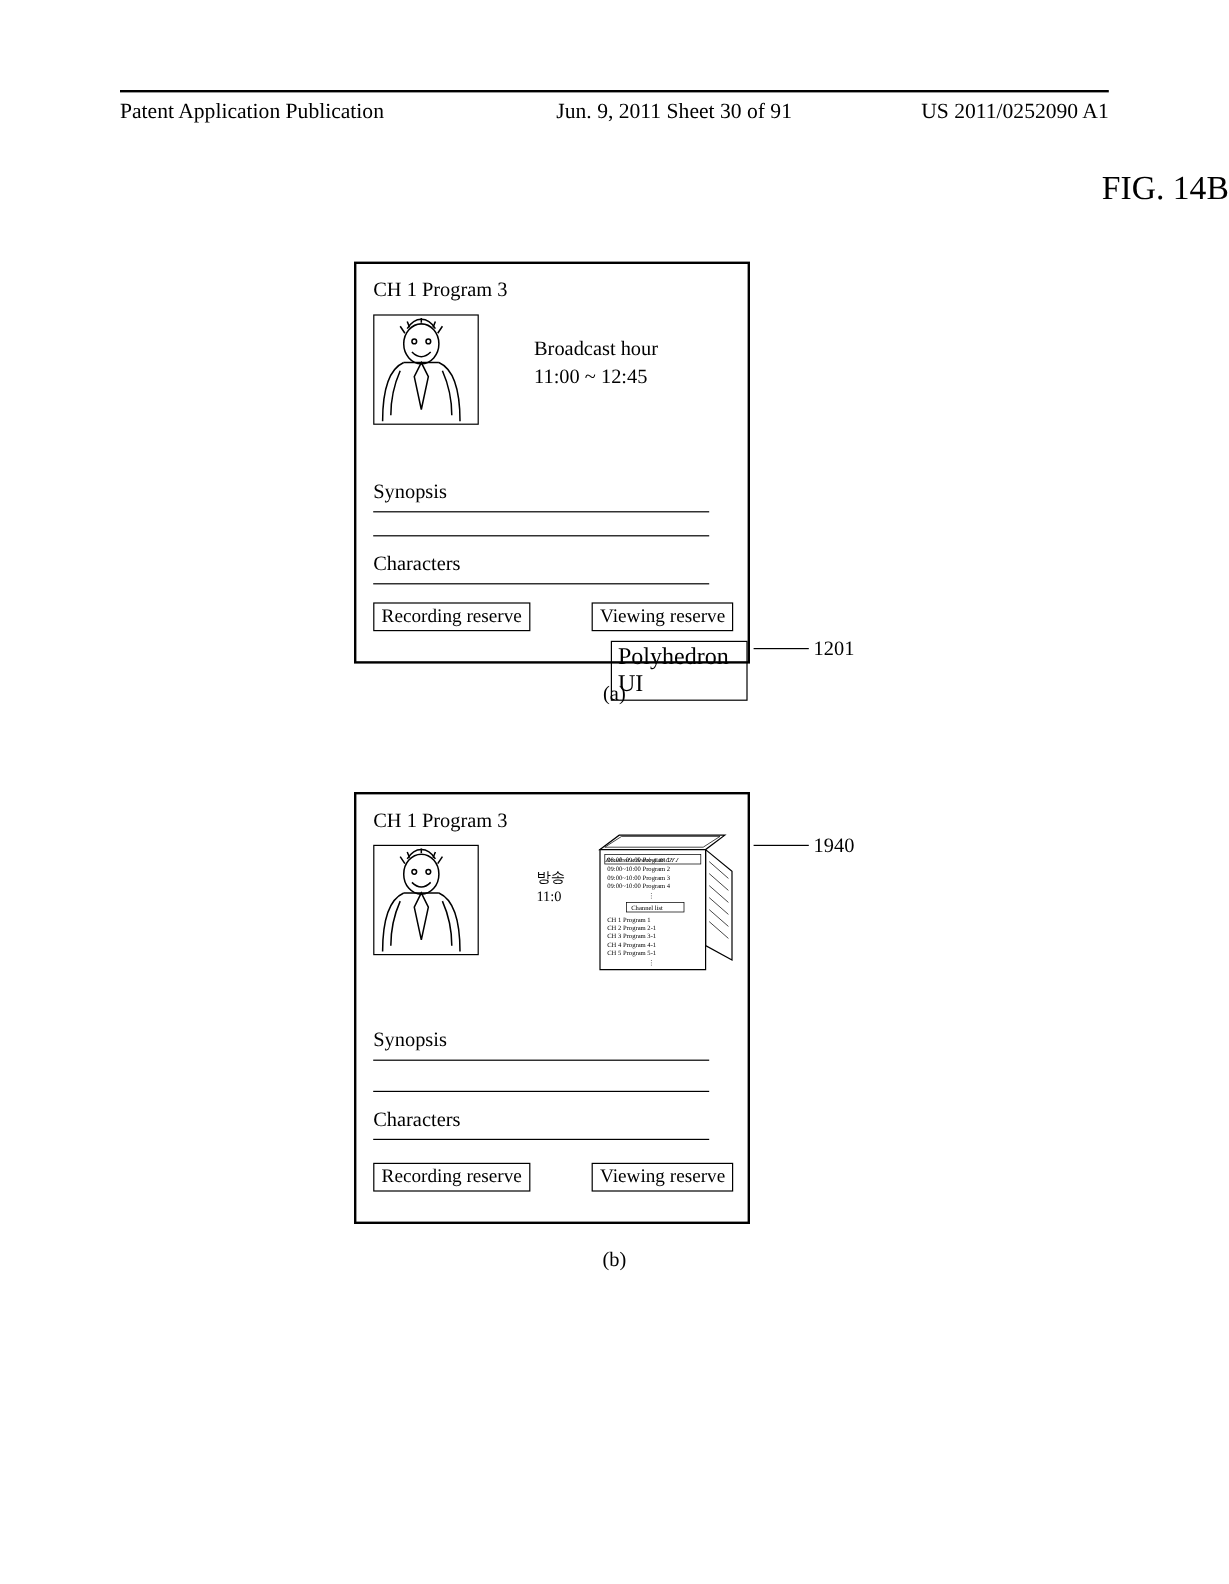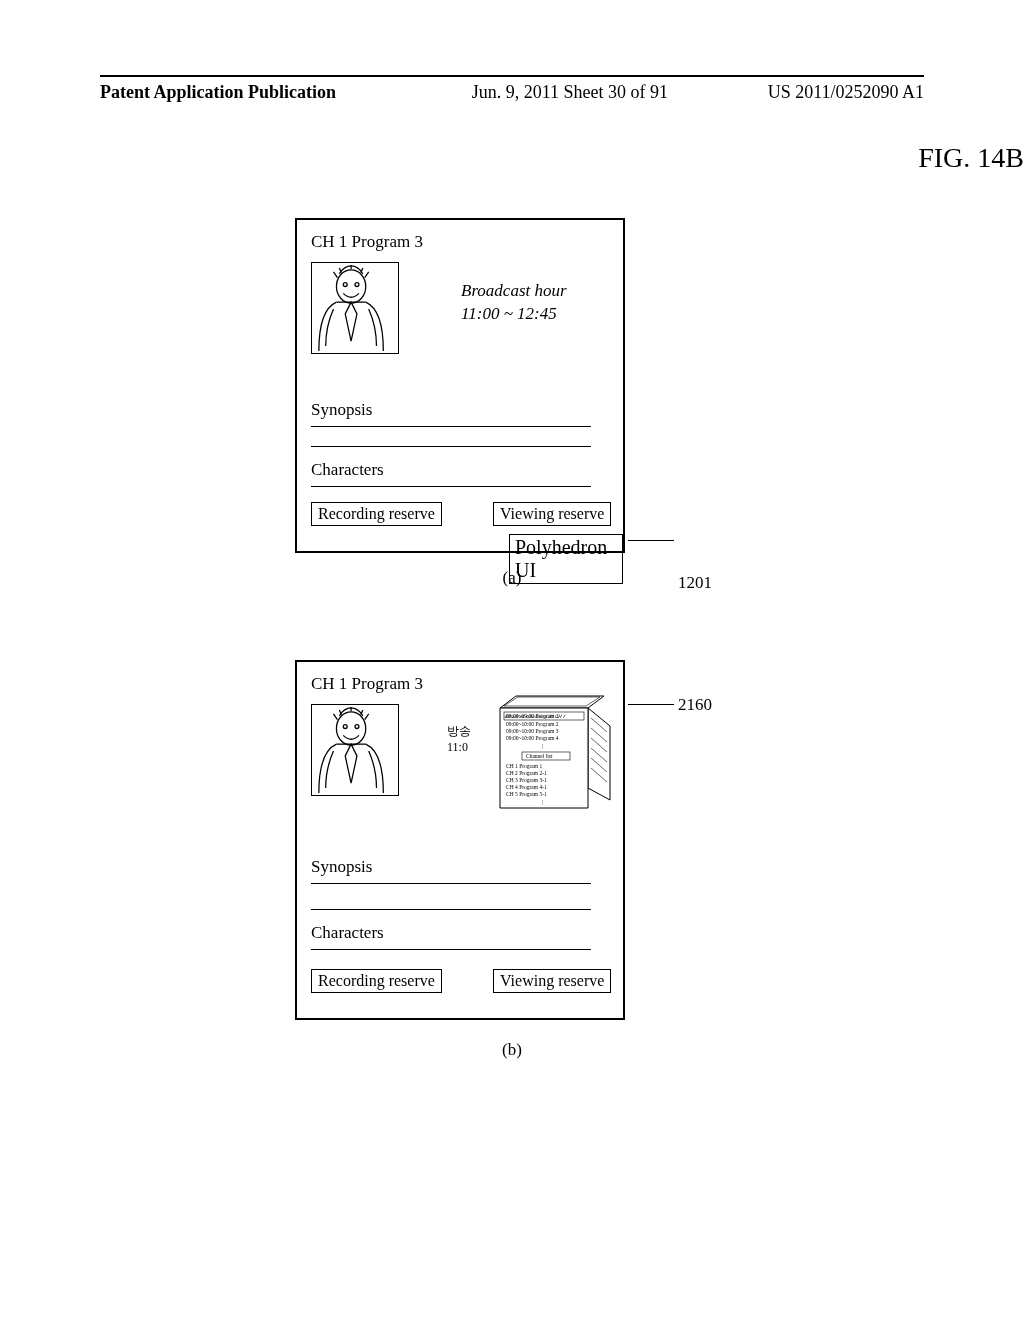--- a/index.html
+++ b/index.html
@@ -1,39 +1,39 @@
 <!DOCTYPE html>
 <html><head>
 <meta charset="utf-8">
 <style>
   * { margin: 0; padding: 0; box-sizing: border-box; font-family: "Times New Roman", serif; }
   body { background: #fff; width: 1024px; height: 1320px; position: relative; color: #000; }
   .header-line { position: absolute; top: 75px; left: 100px; right: 100px; border-top: 2px solid #000; }
   .header-row { position: absolute; top: 82px; left: 100px; right: 100px; display: flex; justify-content: space-between; font-size: 18px; }
-  .header-left { font-weight: bold; }
+  .header-left { font-weight: normal; }
   .header-mid { font-weight: normal; margin-left: 36px; }
   .header-right { font-weight: normal; }
   .fig-title { position: absolute; top: 142px; left: 0; right: 0; text-align: right; font-size: 28px; font-weight: normal; }
 
   
   .panel-a { position: absolute; top: 218px; left: 295px; width: 330px; height: 335px; border: 2px solid #000; background: #fff; }
   .pa-title { position: absolute; top: 12px; left: 14px; font-size: 17px; }
   .pa-thumb { position: absolute; top: 42px; left: 14px; width: 88px; height: 92px; border: 1.5px solid #000; }
-  .pa-bhour { position: absolute; top: 60px; left: 164px; font-size: 17px; line-height: 1.35; font-style: italic; }
+  .pa-bhour { position: absolute; top: 60px; left: 148px; font-size: 17px; line-height: 1.35; }
   .pa-syn { position: absolute; top: 180px; left: 14px; font-size: 17px; }
   .pa-syn-line1 { position: absolute; top: 206px; left: 14px; width: 280px; border-top: 1.5px solid #000; }
   .pa-syn-line2 { position: absolute; top: 226px; left: 14px; width: 280px; border-top: 1.5px solid #000; }
   .pa-chars { position: absolute; top: 240px; left: 14px; font-size: 17px; }
   .pa-chars-line { position: absolute; top: 266px; left: 14px; width: 280px; border-top: 1.5px solid #000; }
   .pa-rec { position: absolute; top: 282px; left: 14px; border: 1.5px solid #000; padding: 2px 6px; font-size: 16px; }
   .pa-view { position: absolute; top: 282px; left: 196px; border: 1.5px solid #000; padding: 2px 6px; font-size: 16px; }
   .pa-poly { position: absolute; top: 314px; left: 212px; border: 1.5px solid #000; padding: 1px 5px; font-size: 20px; }
 
   .lead-1201 { position: absolute; top: 540px; left: 628px; width: 46px; border-top: 1.5px solid #000; }
-  .ref-1201 { position: absolute; top: 531px; left: 678px; font-size: 17px; margin-top: 42px; }
+  .ref-1201 { position: absolute; top: 531px; left: 678px; font-size: 17px; }
   .sub-a { position: absolute; top: 568px; left: 0; right: 0; text-align: center; font-size: 17px; }
 
   
   .panel-b { position: absolute; top: 660px; left: 295px; width: 330px; height: 360px; border: 2px solid #000; background: #fff; }
   .pb-title { position: absolute; top: 12px; left: 14px; font-size: 17px; }
   .pb-thumb { position: absolute; top: 42px; left: 14px; width: 88px; height: 92px; border: 1.5px solid #000; }
   .pb-bk { position: absolute; top: 62px; left: 150px; font-size: 12px; line-height: 1.3; }
   .pb-syn { position: absolute; top: 195px; left: 14px; font-size: 17px; }
   .pb-syn-line1 { position: absolute; top: 221px; left: 14px; width: 280px; border-top: 1.5px solid #000; }
   .pb-syn-line2 { position: absolute; top: 247px; left: 14px; width: 280px; border-top: 1.5px solid #000; }
@@ -162,14 +162,14 @@
 
   <div class="pb-syn">Synopsis</div>
   <div class="pb-syn-line1"></div>
   <div class="pb-syn-line2"></div>
   <div class="pb-chars">Characters</div>
   <div class="pb-chars-line"></div>
   <div class="pb-rec">Recording reserve</div>
   <div class="pb-view">Viewing reserve</div>
 </div>
 <div class="lead-1210"></div>
-<div class="ref-1210">2160</div>
+<div class="ref-1210">1940</div>
 <div class="sub-b">(b)</div>
 
 </body></html>

